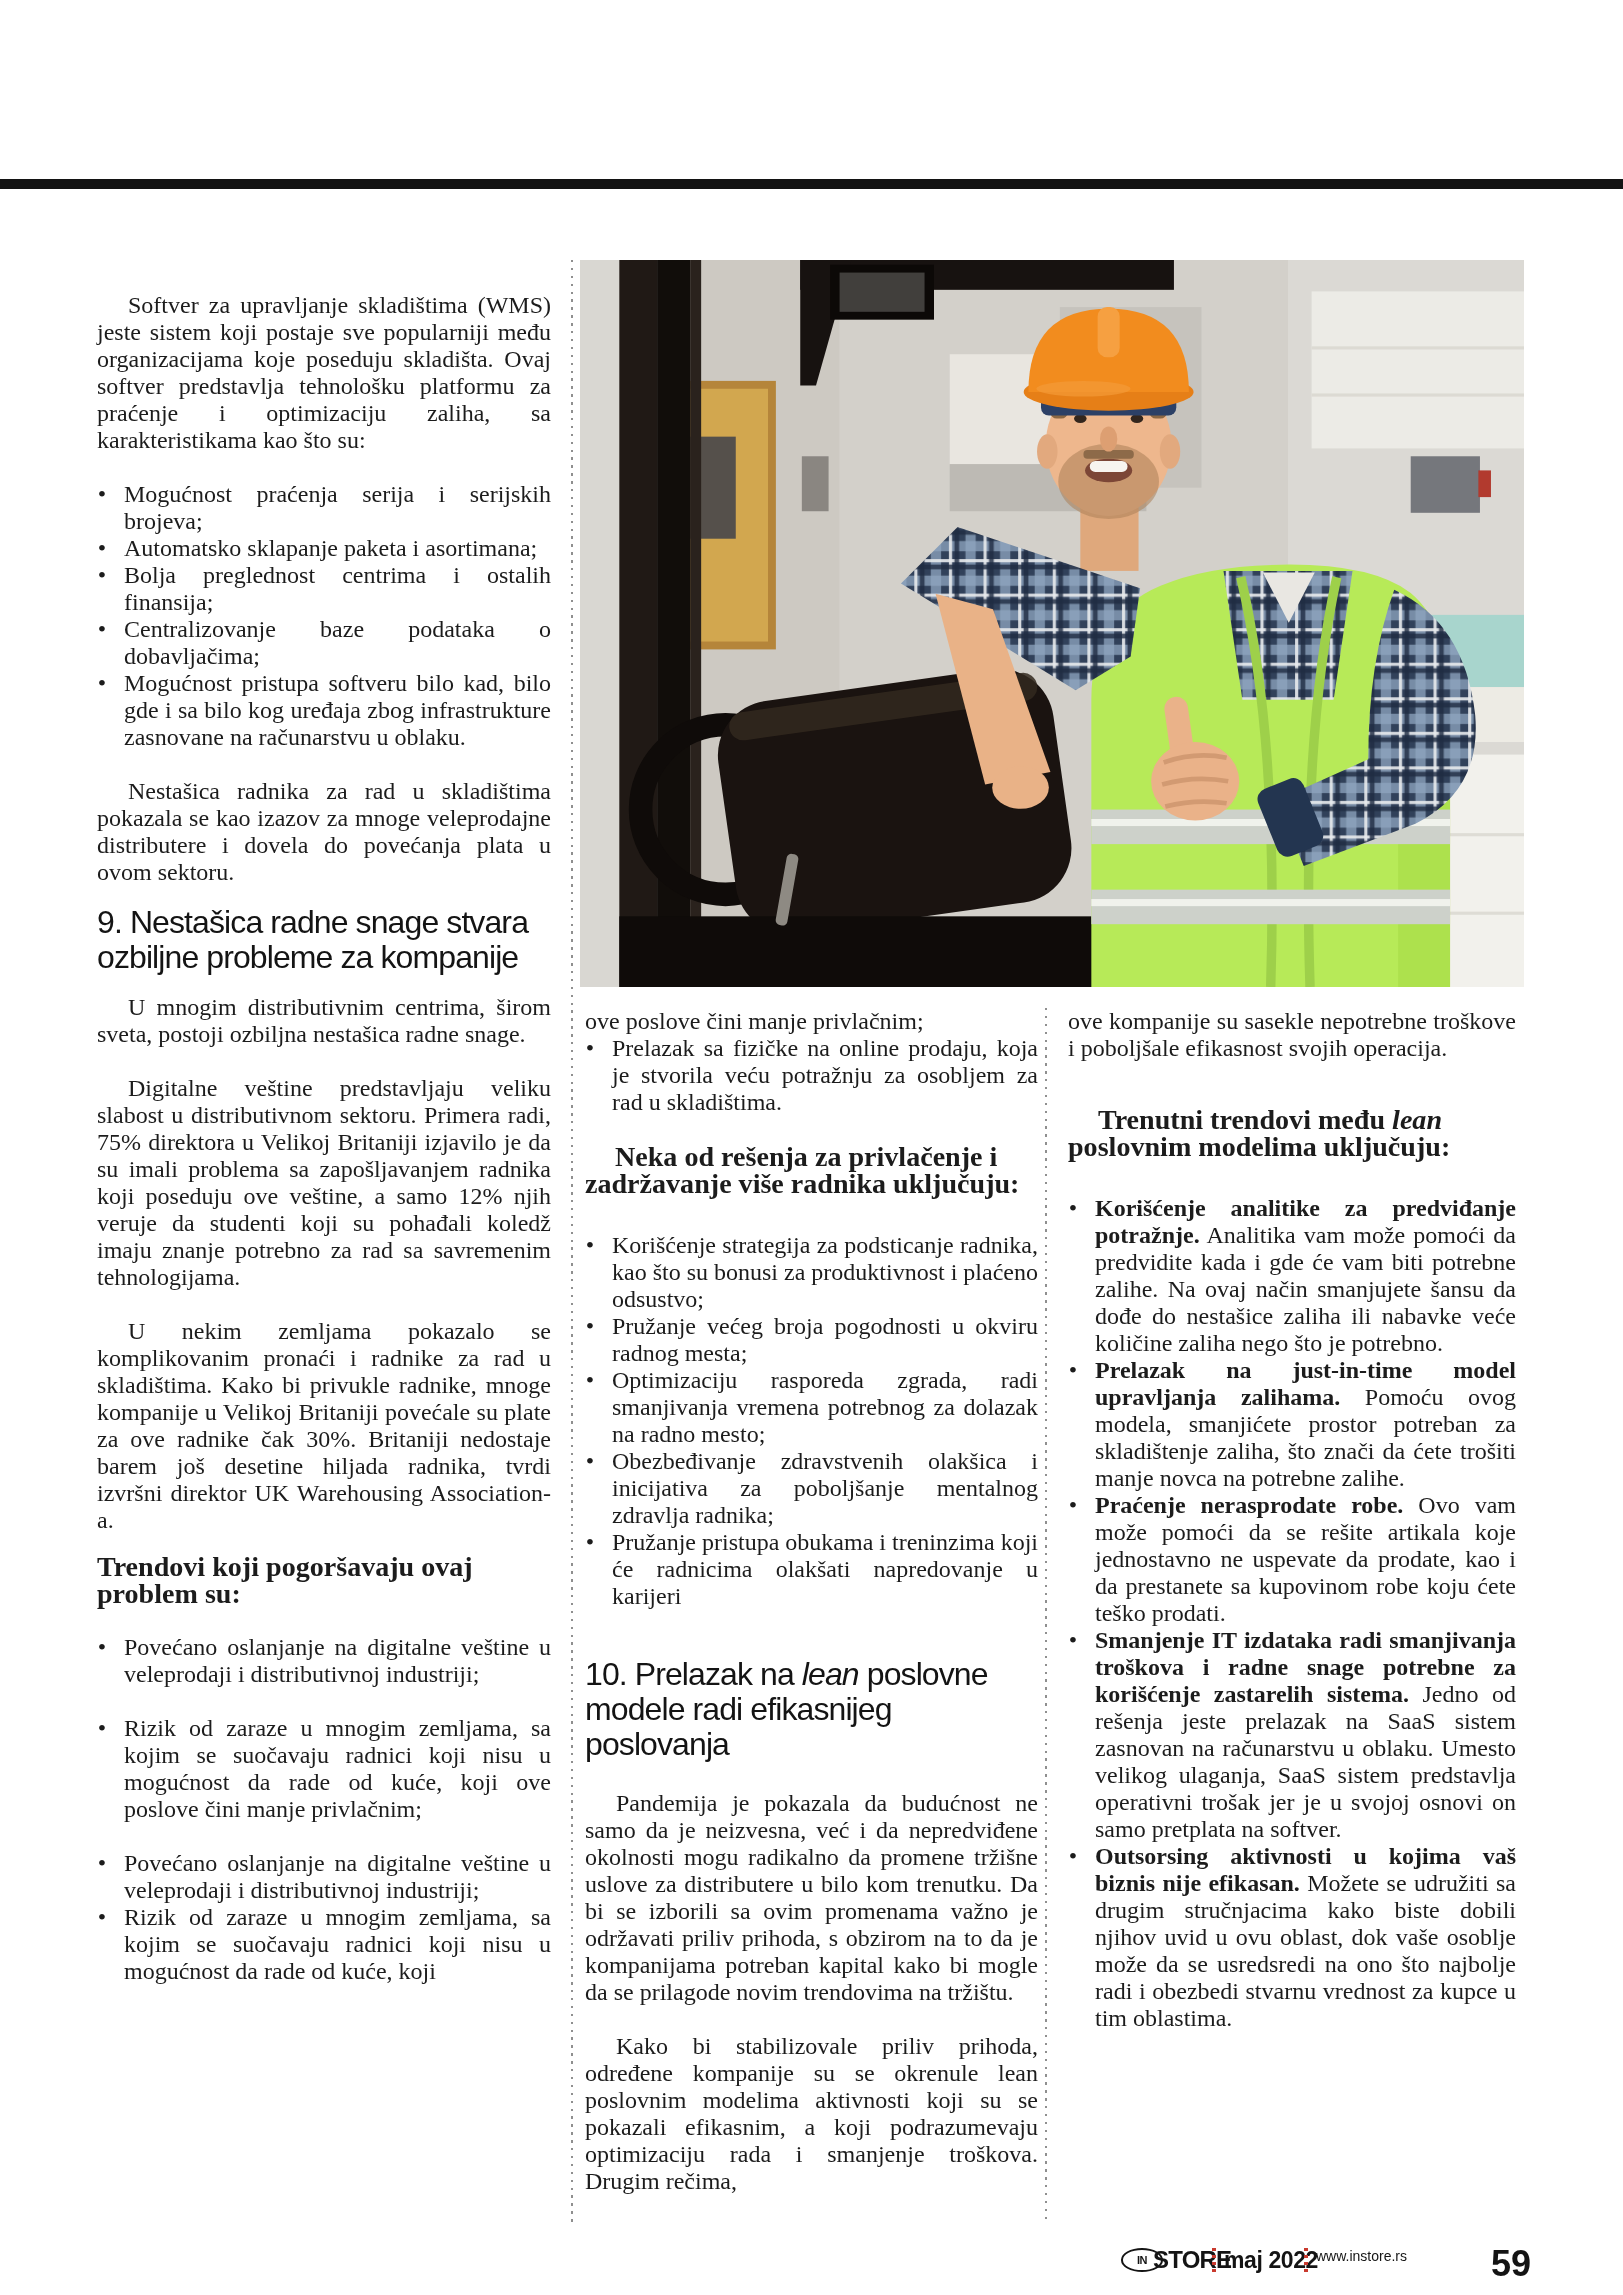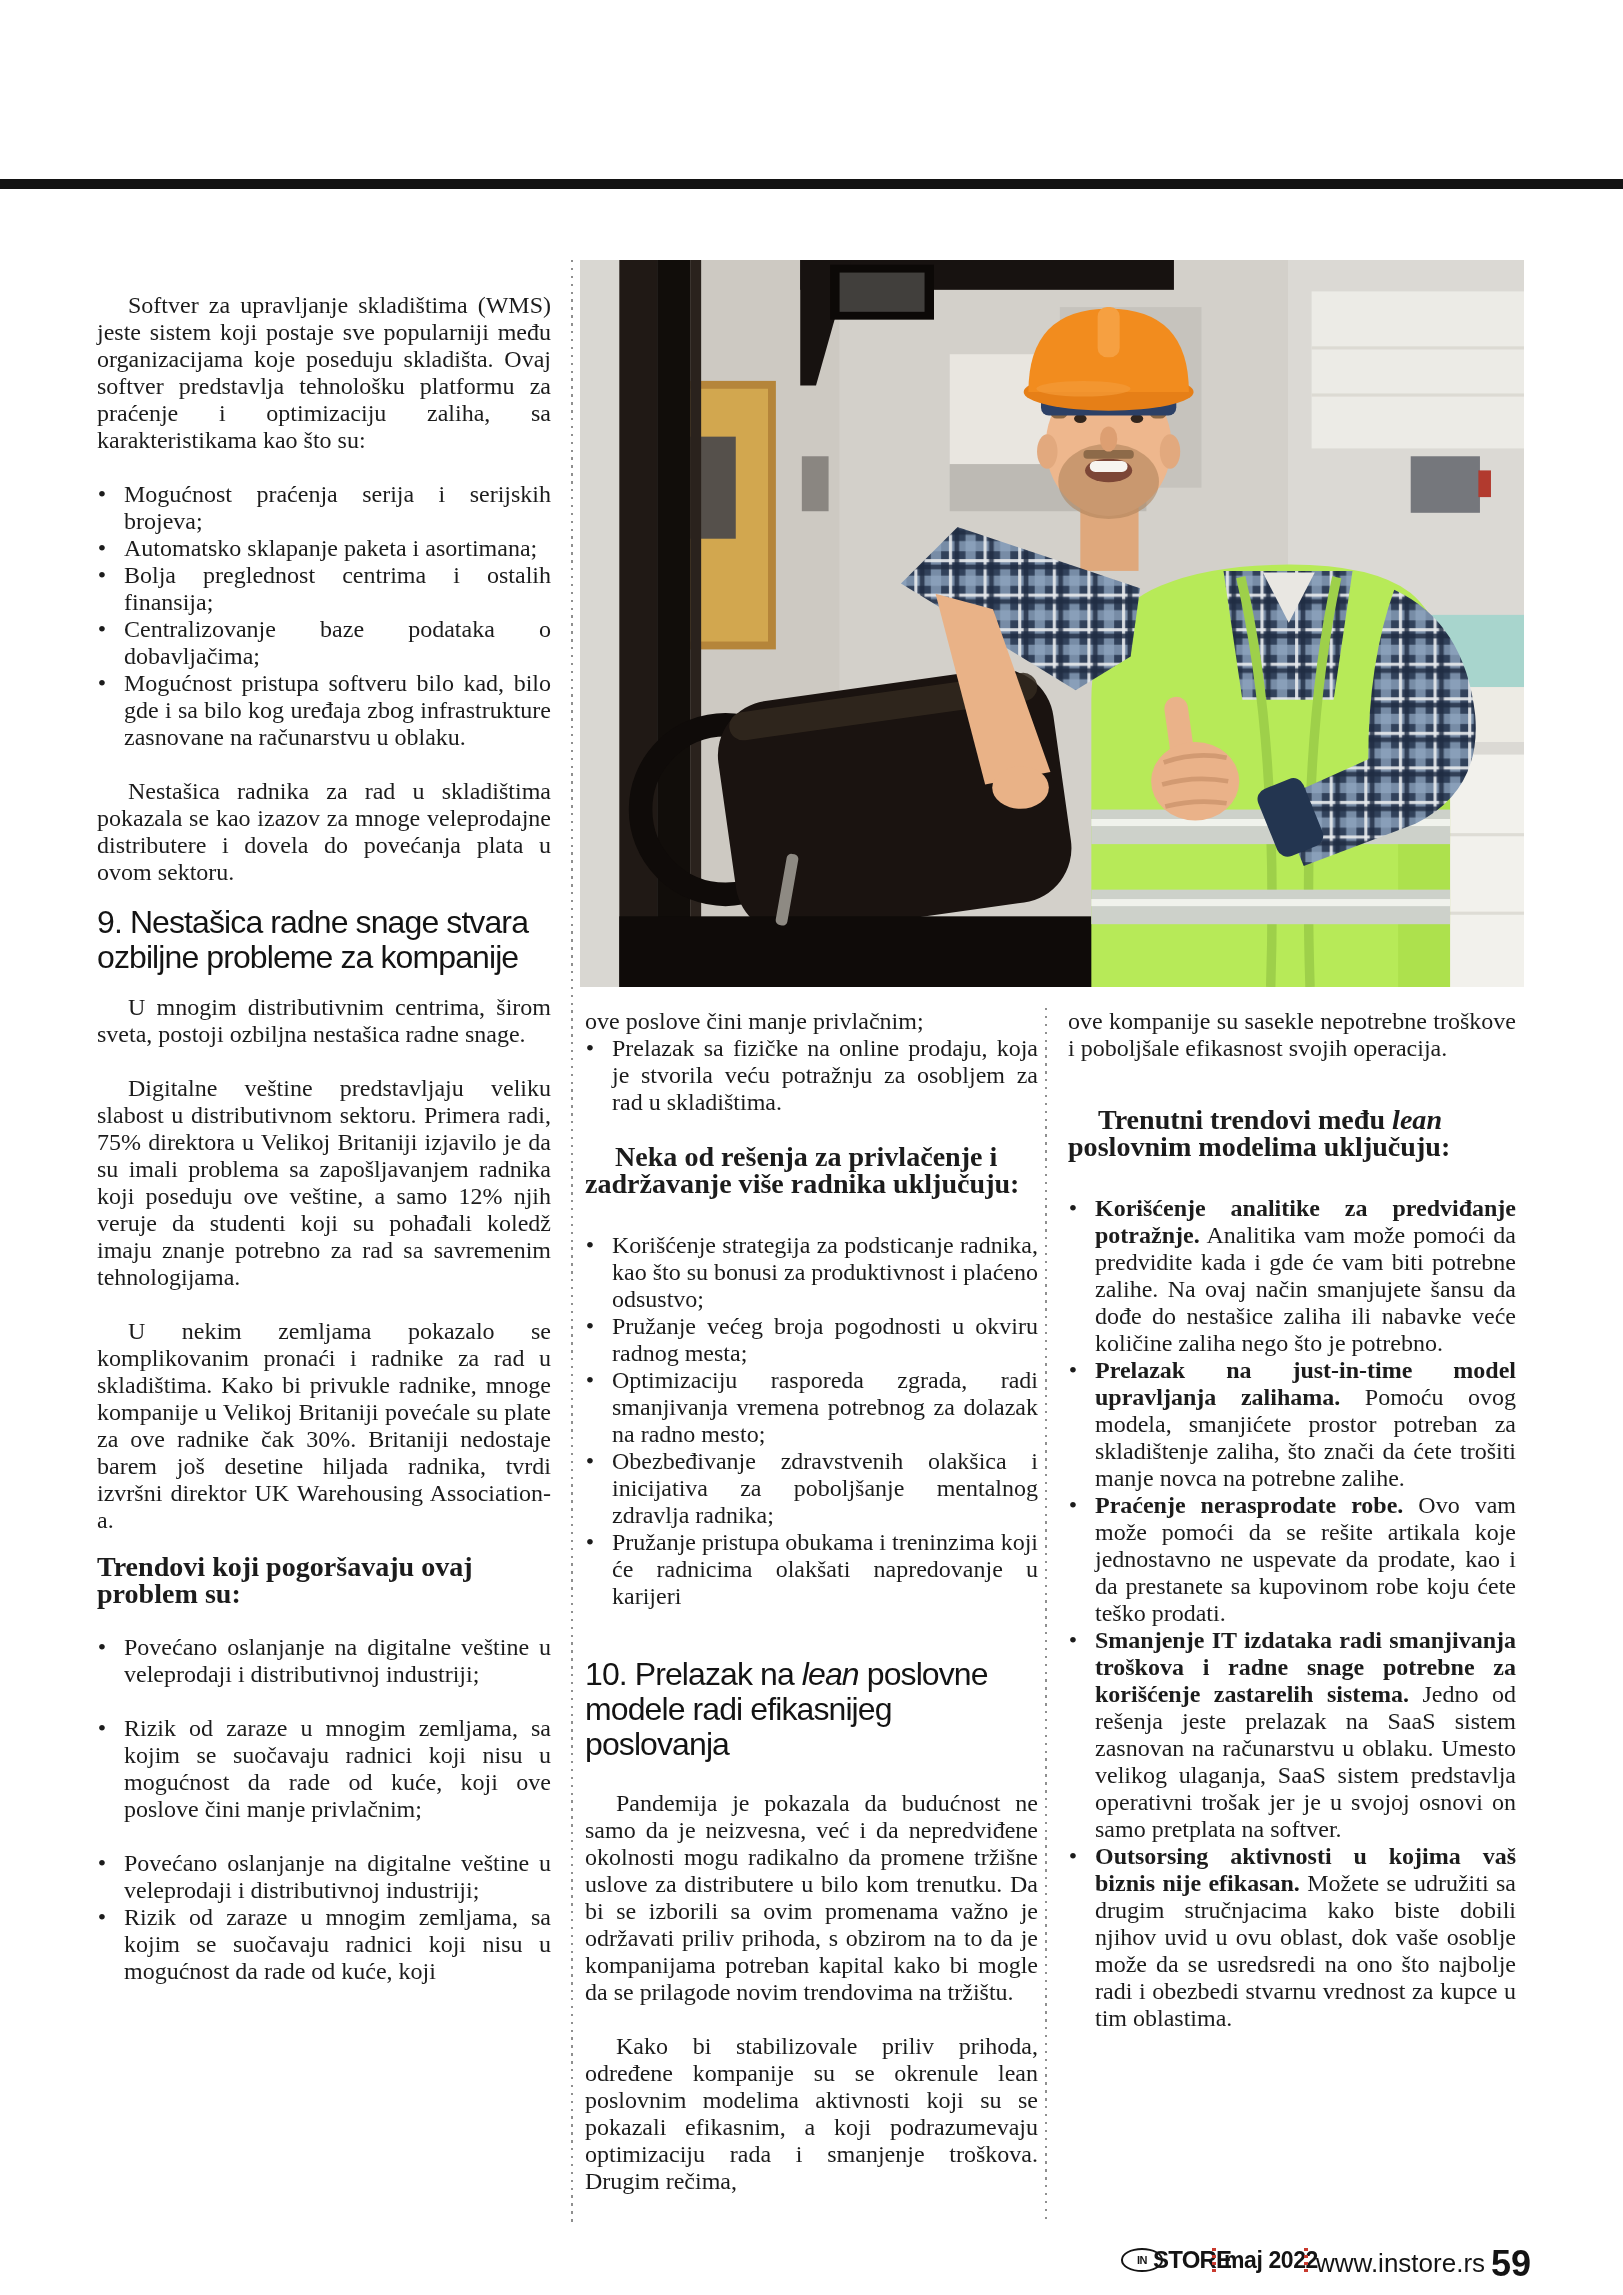--- a/index.html
+++ b/index.html
@@ -45,21 +45,21 @@
   .footer-item{position:absolute;font-family:"Liberation Sans",sans-serif;color:#141414;}
   .logo-circle{left:1121px;top:2248px;width:42px;height:23.6px;border:2.4px solid #141414;border-radius:50%;
                display:flex;align-items:center;justify-content:center;font-size:11px;font-weight:bold;
                letter-spacing:-0.4px;box-sizing:border-box;}
   .brand{left:1153px;top:2246px;font-size:24px;font-weight:bold;letter-spacing:-0.8px;}
   .f-dot{position:absolute;width:3.9px;height:27px;top:2248px;
          background-image:repeating-linear-gradient(to bottom,#c93a2e 0 3.1px,transparent 3.1px 7px);}
   .f-dot1{left:1212px;}
   .f-dot2{left:1304px;}
   .issue{left:1224px;top:2247px;font-size:23px;font-weight:bold;letter-spacing:-0.4px;}
-  .website{left:1316px;top:2248px;font-size:26px;}
+  .website{left:1316px;top:2248px;font-size:14px;}
   .page-num{left:1491px;top:2243px;font-size:36px;font-weight:bold;}
 </style>
 </head>
 <body>
 
 <div class="page">
 
   <div class="top-rule"></div>
 
   <div class="photo" title="Warehouse worker with orange hard hat, plaid shirt and green safety vest giving a thumbs up while leaning on a black forklift inside a warehouse">

